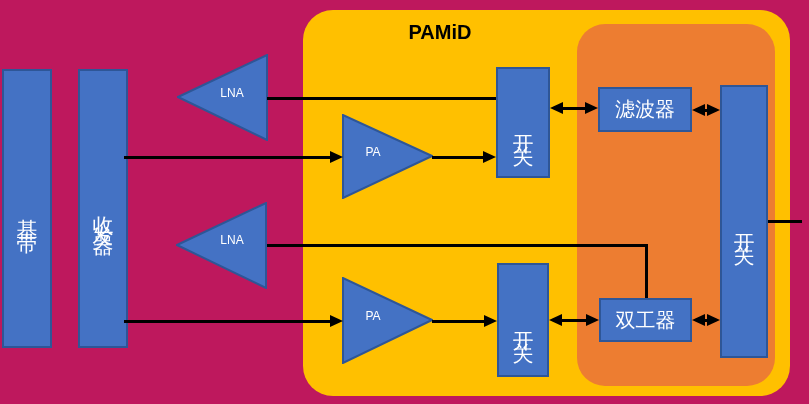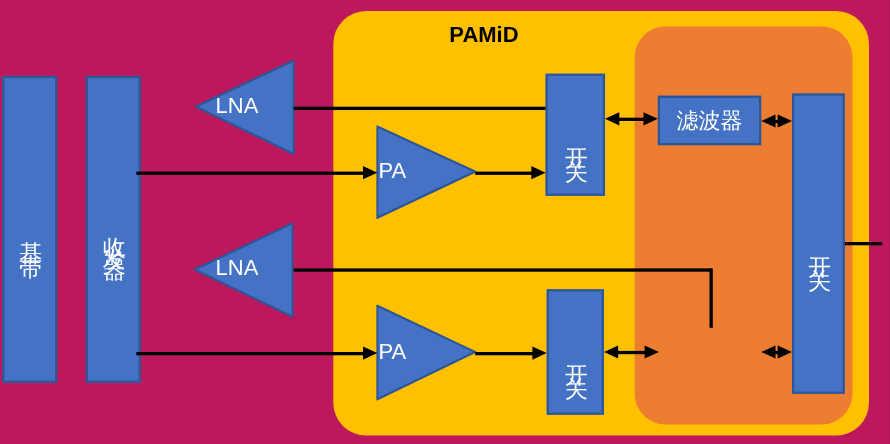--- a/index.html
+++ b/index.html
@@ -30,21 +30,21 @@
   .vtext { writing-mode:vertical-rl; text-orientation:upright; }
   .vgap10 { letter-spacing:10px; margin-bottom:-10px; }
   .vgap14 { letter-spacing:14px; margin-bottom:-14px; }
 
   
   .tri { position:absolute; }
   #lna1 { left:177px; top:54px; }
   #lna2 { left:176px; top:202px; }
   #pa1  { left:342px; top:114px; }
   #pa2  { left:342px; top:277px; }
-  .tri-label { position:absolute; color:#fff; font-size:20px; }
+  .tri-label { position:absolute; color:#fff; font-size:12px; text-align:center; }
   #lna1-label { left:196px; top:86px;  width:72px; }
   #lna2-label { left:196px; top:233px; width:72px; }
   #pa1-label  { left:344px; top:145px; width:58px; }
   #pa2-label  { left:344px; top:309px; width:58px; }
 
   
   .shaft  { position:absolute; background:#000; height:2.5px; }
   .vshaft { position:absolute; background:#000; width:2.5px; }
   .ah-r, .ah-l { position:absolute; width:0; height:0;
                  border-top:6px solid transparent; border-bottom:6px solid transparent; }
@@ -111,20 +111,23 @@
 
   <div class="block" id="switch1">
     <span class="vtext vgap10">开关</span>
   </div>
   <div class="block" id="switch2">
     <span class="vtext vgap10">开关</span>
   </div>
   <div class="block" id="filter">
     <span>滤波器</span>
   </div>
+  <div class="block" id="duplexer">
+    <span>双工器</span>
+  </div>
   <div class="block" id="switch3">
     <span class="vtext vgap10">开关</span>
   </div>
 
   <div class="shaft" id="ln-lna1"></div>
 
   <div class="shaft" id="ln-pa1-in"></div>
   <div class="ah-r" id="ah-pa1-in"></div>
   <div class="shaft" id="ln-pa1-out"></div>
   <div class="ah-r" id="ah-pa1-out"></div>

